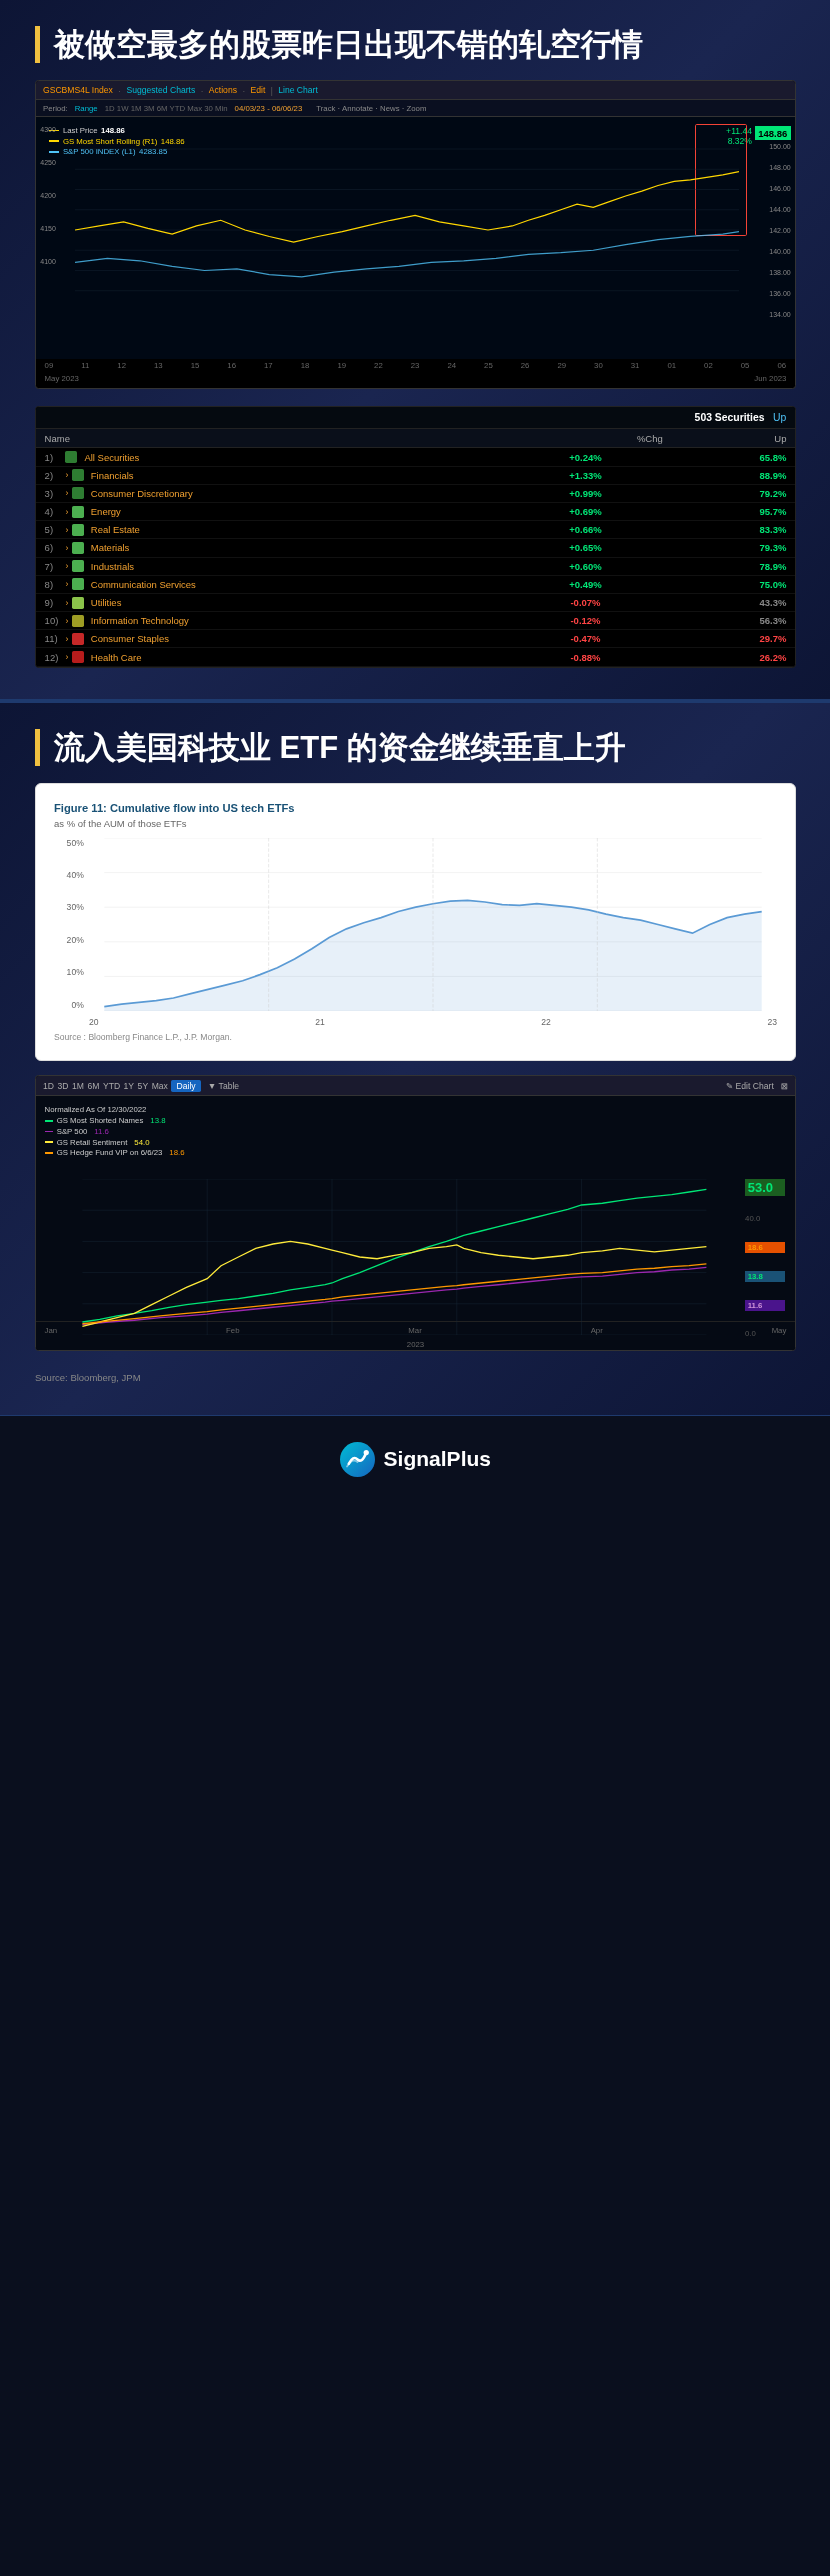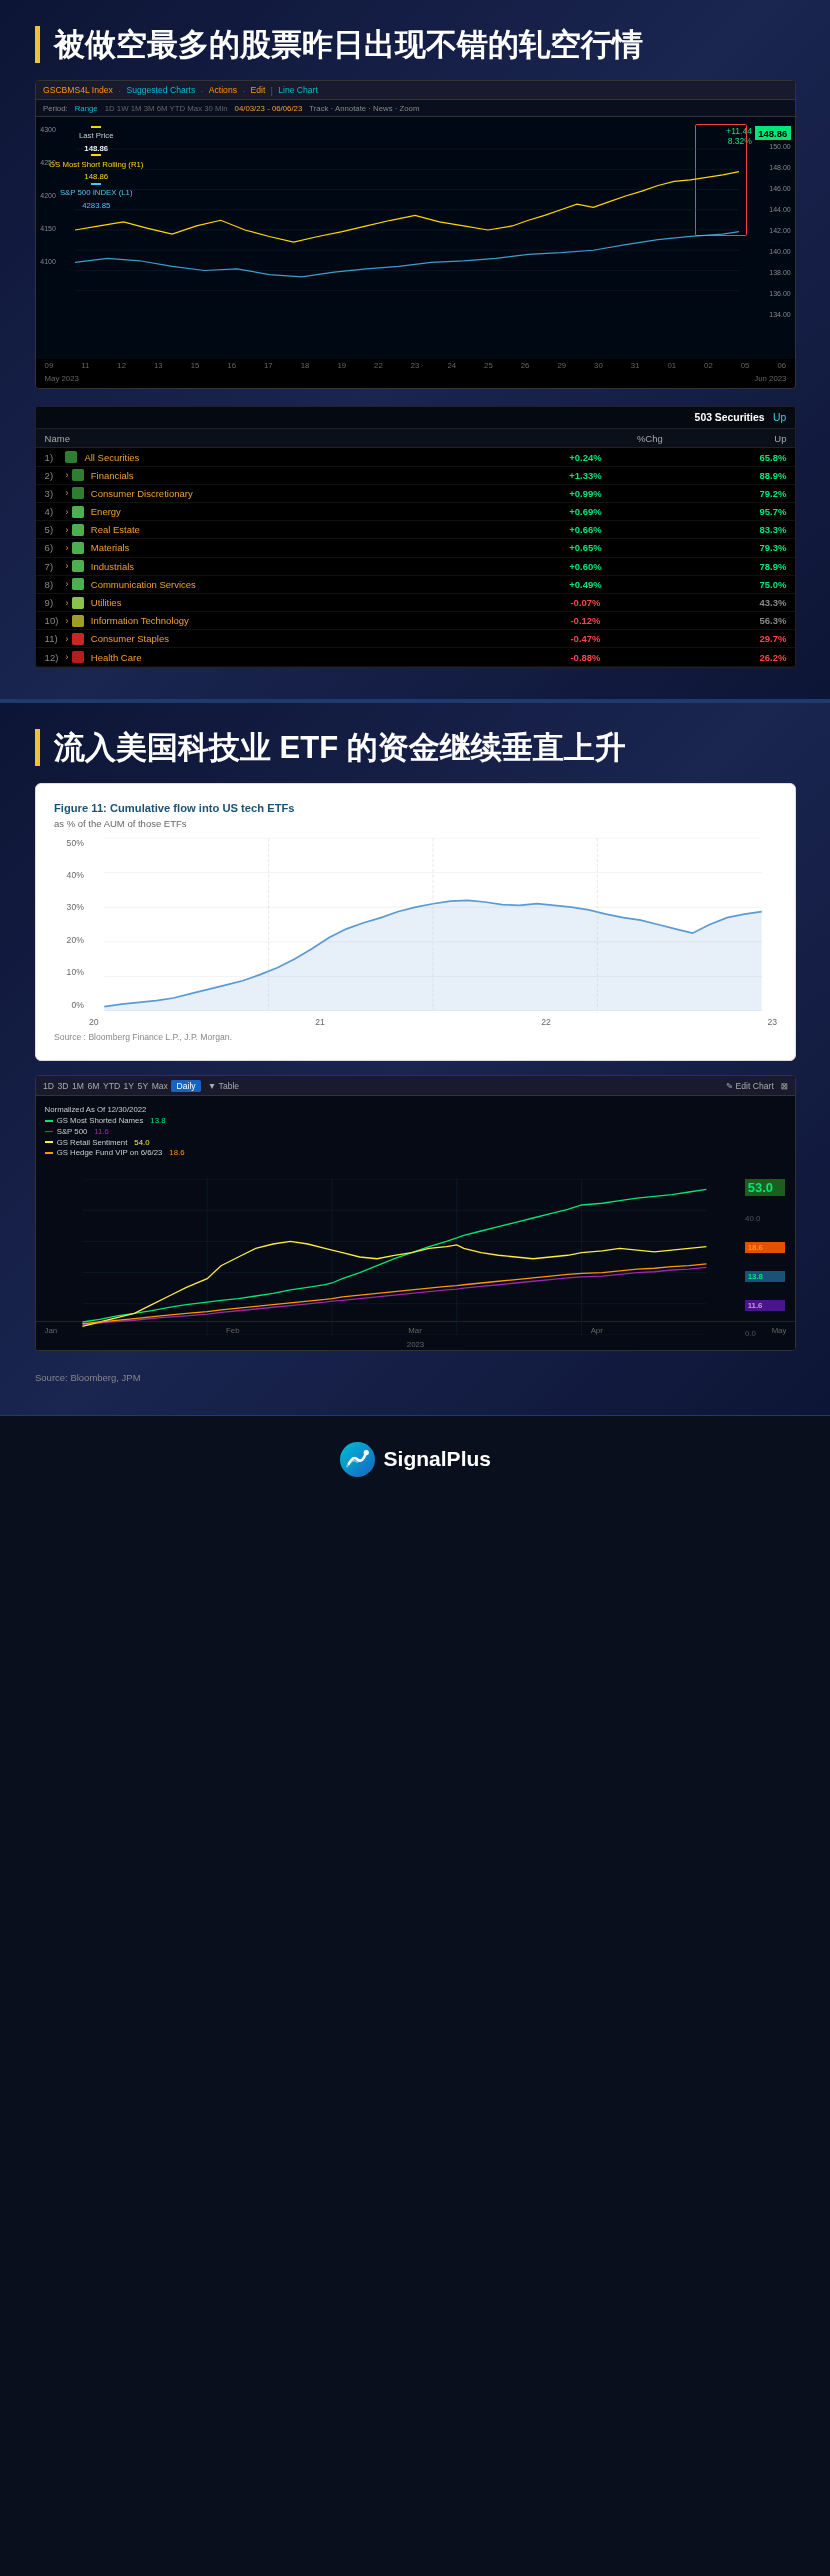--- a/index.html
+++ b/index.html
@@ -76,21 +76,20 @@
       top: 8.6px;
       left: 13px;
       font-size: 8.6px;
     }
 
     .legend-item {
       display: flex;
       align-items: center;
       gap: 3.5px;
       margin-bottom: 1.7px;
-      flex-direction: column;
     }
 
     .legend-color {
       width: 10.4px;
       height: 1.7px;
     }
 
     .chart-price-label {
       position: absolute;
       top: 8.6px;
@@ -380,21 +379,21 @@
       <span class="tb-sep">·</span>
       <span class="tb-item">Edit</span>
       <span class="tb-sep">|</span>
       <span class="tb-label">Line Chart</span>
     </div>
     <div class="bloomberg-toolbar" style="background:#0a0f20; font-size:7.8px; gap:7px; flex-wrap:wrap;">
       <span style="color:#888;">Period:</span>
       <span style="color:#00bcd4; cursor:pointer;">Range</span>
       <span style="color:#666;">1D 1W 1M 3M 6M YTD Max 30 Min</span>
       <span style="color:#f0a030;">04/03/23 - 06/06/23</span>
-      <span style="color:#888; ">Track · Annotate · News · Zoom</span>
+      <span style="color:#888; margin-left:7px;">Track · Annotate · News · Zoom</span>
     </div>
     <div class="chart-area">
       <div class="chart-legend">
         <div class="legend-item">
           <div class="legend-color" style="background:#ffd700;"></div>
           <span style="font-size:7.8px;color:#ccc;">Last Price</span>
           <span style="font-size:7.8px;color:#fff;font-weight:bold;">148.86</span>
         </div>
         <div class="legend-item">
           <div class="legend-color" style="background:#ffd700;"></div>

